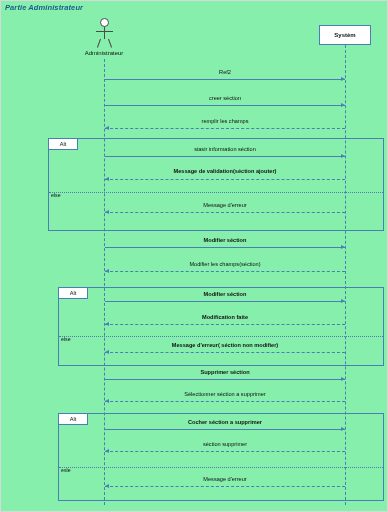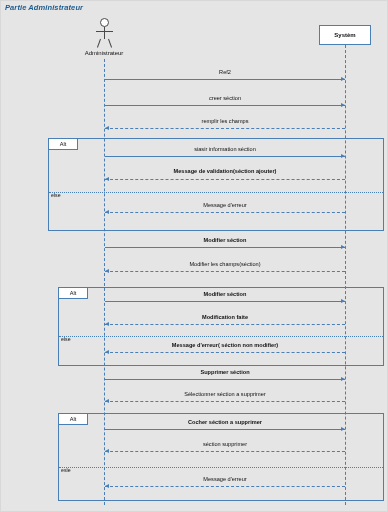--- a/index.html
+++ b/index.html
@@ -7,21 +7,21 @@
     padding: 0;
     background: #ffffff;
   }
   body {
     font-family: "Liberation Sans", sans-serif;
   }
   #page {
     position: relative;
     width: 388px;
     height: 512px;
-    background: #e5e5e5;
+    background: #86efac;
     overflow: hidden;
     box-sizing: border-box;
     border: 1px solid #d8d8d8;
   }
   .title {
     position: absolute;
     left: 4px;
     top: 2px;
     font-size: 7.5px;
     font-weight: bold;

